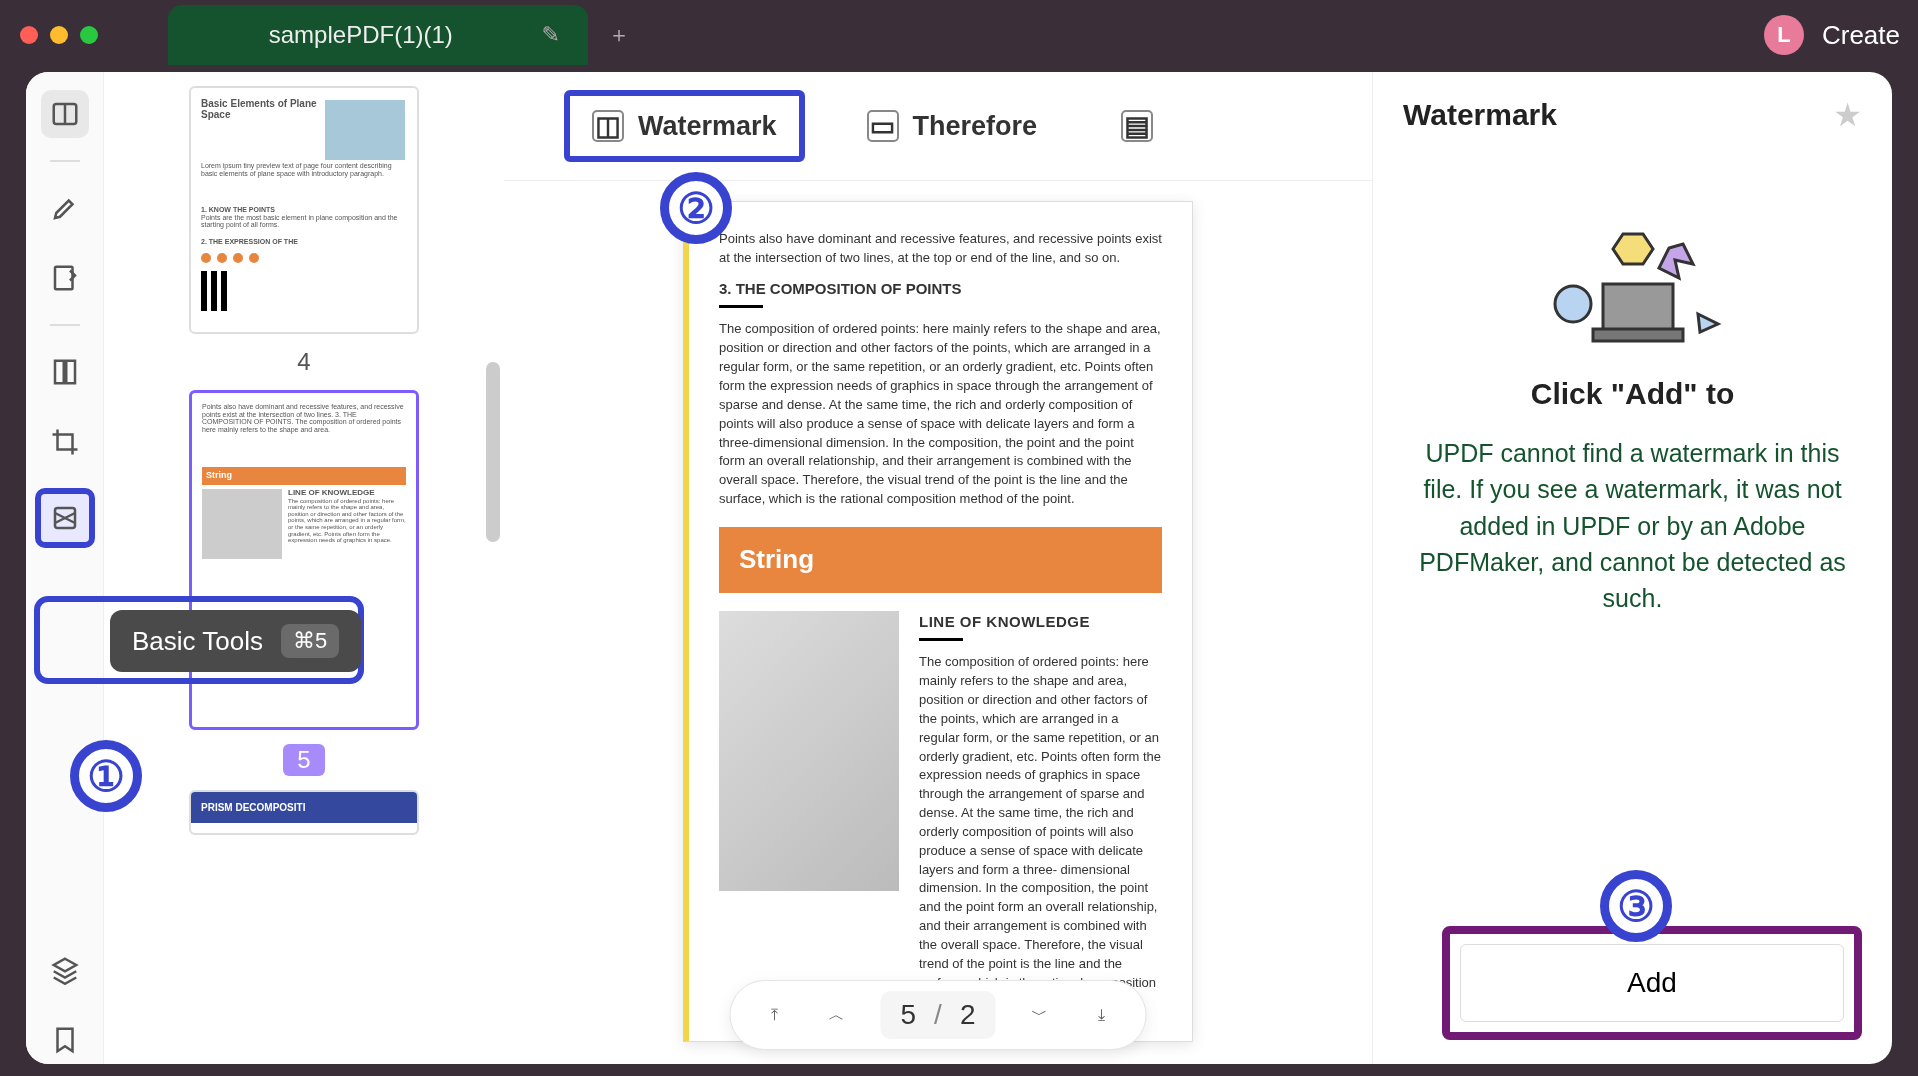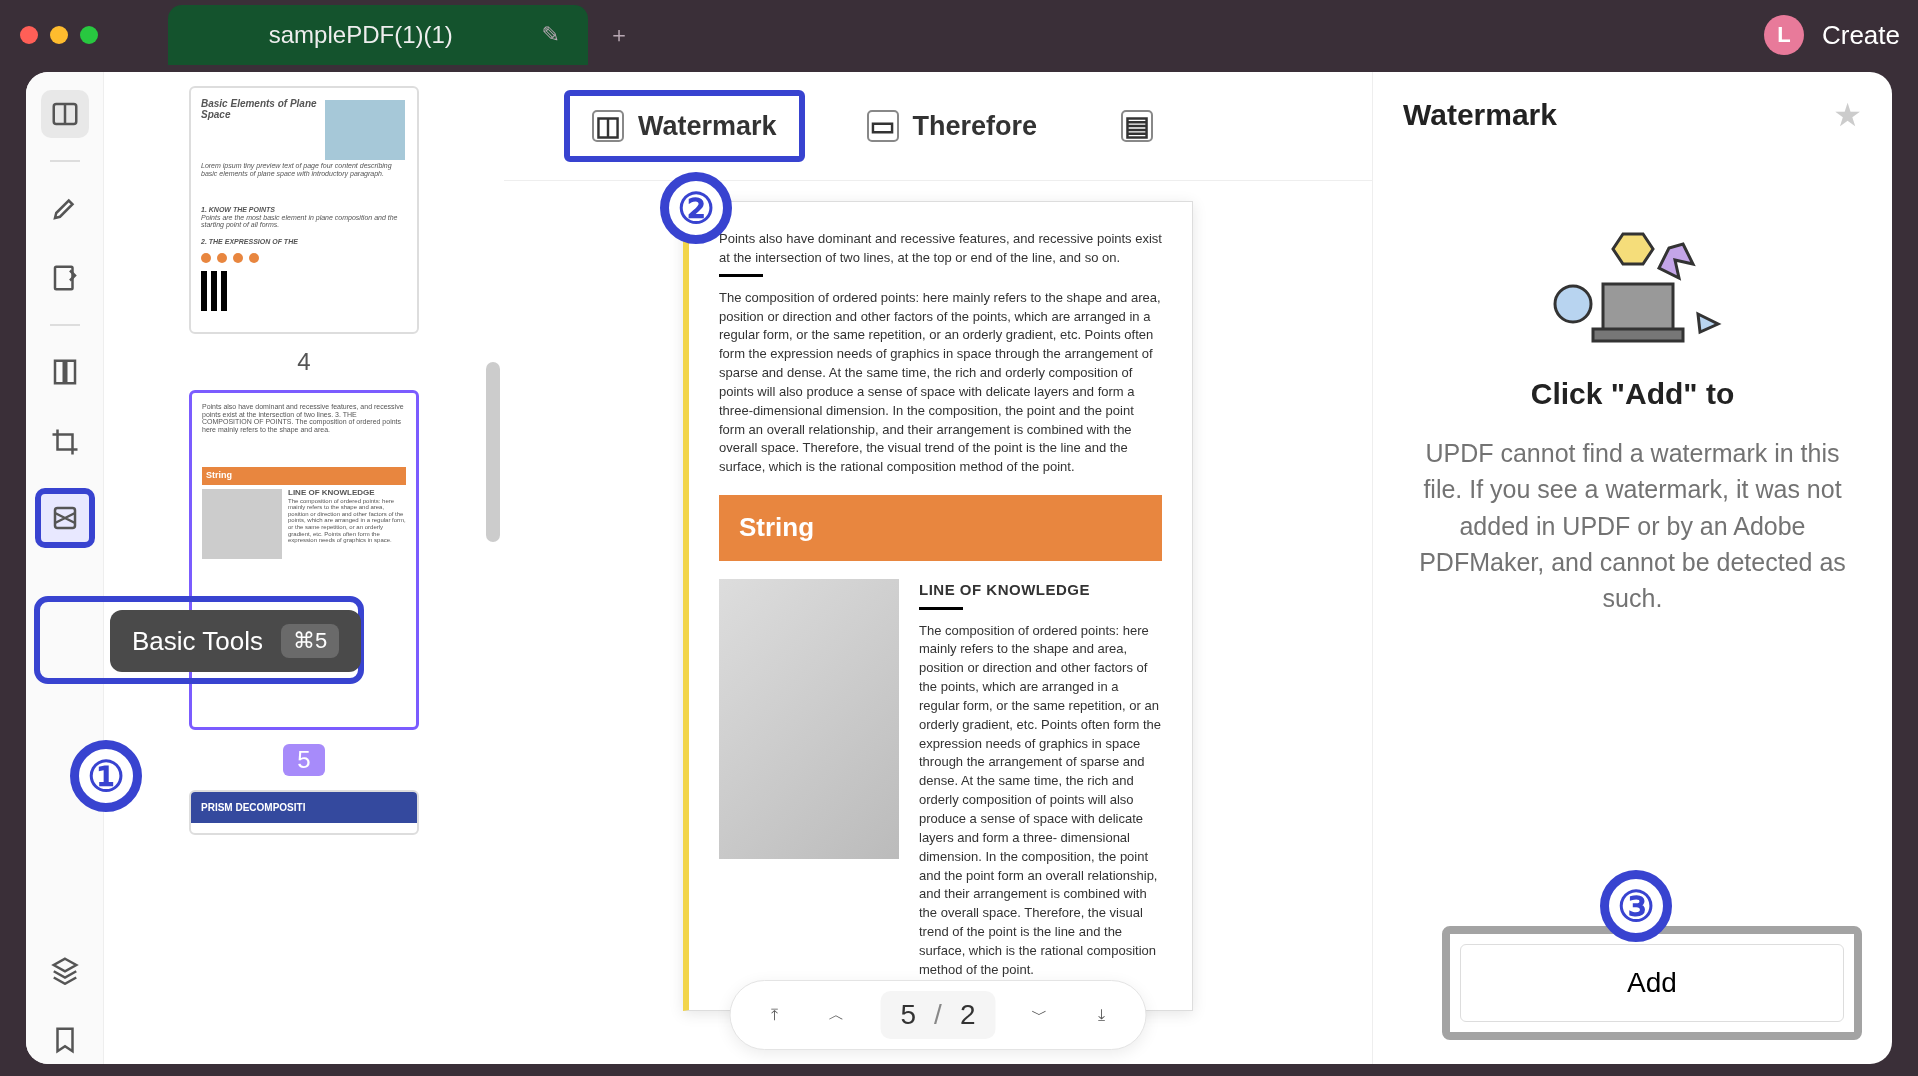--- a/index.html
+++ b/index.html
@@ -199,22 +199,22 @@
   padding:24px 30px;
   display:flex;
   flex-direction:column;
   position:relative;
 }
 .rpanel-head { display:flex; justify-content:space-between; align-items:center;}
 .rpanel-title { font-size:30px; font-weight:700; color:#222;}
 .star { color:#ccc; font-size:32px;}
 .illus { margin:80px auto 20px; width:200px; height:140px; position:relative;}
 .cta-title { text-align:center; font-size:30px; font-weight:700; color:#222; line-height:1.3; margin-bottom:22px;}
-.cta-desc { text-align:center; font-size:25px; color:#737373; line-height:1.45; padding:0 12px;}
-.add-wrap { margin-top:auto; border:8px solid #a3a3a3; border-radius:8px; padding:10px;margin-left:39px;}
+.cta-desc { text-align:center; font-size:25px; color:#14532d; line-height:1.45; padding:0 12px;}
+.add-wrap { margin-top:auto; border:8px solid #701a75; border-radius:8px; padding:10px;margin-left:39px;}
 .add-btn { width:100%; padding:22px; font-size:28px; font-weight:500; background:#fff; border:1px solid #ddd; border-radius:6px; cursor:pointer;}
 
 
 .circ {
   position:absolute;
   width:72px; height:72px;
   border:9px solid #3843d0;
   border-radius:50%;
   color:#3843d0;
   font-size:42px;
@@ -300,21 +300,21 @@
         </svg>
     </div>
     <div class="rail-btn">
       <svg viewBox="0 0 24 24">
           <path d="M6 3h12v18l-6-4-6 4z"></path>
         </svg>
     </div>
   </div>
 
   <div class="thumbs">
-    <div class="thumb" style="height:248px;font-style:italic;">
+    <div class="thumb" style="height:248px;">
       <div class="thumb-inner th-art">
         <div class="th-img"></div>
         <div class="th-title">Basic Elements of Plane Space</div>
         <div style="clear:both;height:40px;overflow:hidden;">Lorem ipsum tiny preview text of page four content describing basic elements of plane space with introductory paragraph.</div>
         <div style="font-weight:700;margin-top:4px;">1. KNOW THE POINTS</div>
         <div style="height:20px;overflow:hidden;">Points are the most basic element in plane composition and the starting point of all forms.</div>
         <div style="font-weight:700;margin-top:4px;">2. THE EXPRESSION OF THE</div>
         <div class="th-dots">
             <span></span>
             <span></span>
@@ -359,20 +359,21 @@
         <span>Therefore</span>
       </div>
       <div class="subtab">
         <span class="ticon">▤</span>
       </div>
     </div>
 
     <div class="doc-stage">
       <div class="page">
         <p>Points also have dominant and recessive features, and recessive points exist at the intersection of two lines, at the top or end of the line, and so on.</p>
+        <h4>3. THE COMPOSITION OF POINTS</h4>
         <div class="hr-short"></div>
         <p>The composition of ordered points: here mainly refers to the shape and area, position or direction and other factors of the points, which are arranged in a regular form, or the same repetition, or an orderly gradient, etc. Points often form the expression needs of graphics in space through the arrangement of sparse and dense. At the same time, the rich and orderly composition of points will also produce a sense of space with delicate layers and form a three-dimensional dimension. In the composition, the point and the point form an overall relationship, and their arrangement is combined with the overall space. Therefore, the visual trend of the point is the line and the surface, which is the rational composition method of the point.</p>
         <div class="orange-band">String</div>
         <div class="two-col">
           <div class="img-ph"></div>
           <div class="right">
             <div class="subhead">LINE OF KNOWLEDGE</div>
             <div class="hr-short"></div>
             <p>The composition of ordered points: here mainly refers to the shape and area, position or direction and other factors of the points, which are arranged in a regular form, or the same repetition, or an orderly gradient, etc. Points often form the expression needs of graphics in space through the arrangement of sparse and dense. At the same time, the rich and orderly composition of points will also produce a sense of space with delicate layers and form a three- dimensional dimension. In the composition, the point and the point form an overall relationship, and their arrangement is combined with the overall space. Therefore, the visual trend of the point is the line and the surface, which is the rational composition method of the point.</p>
           </div>

